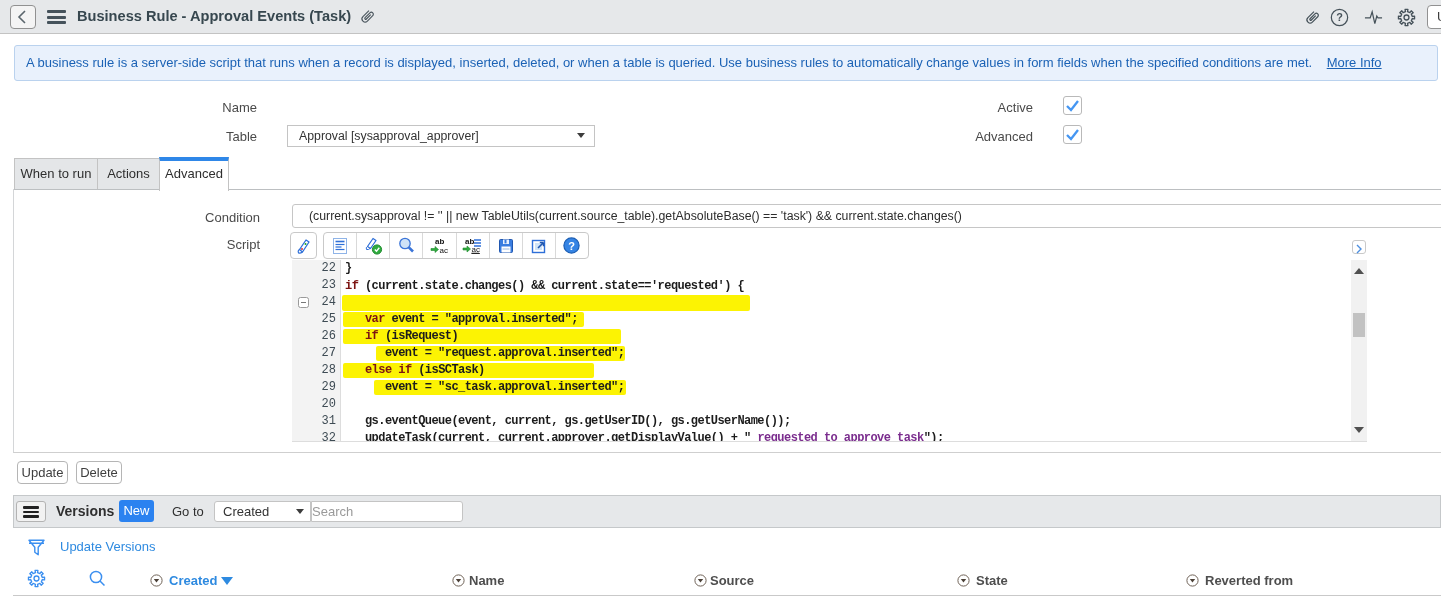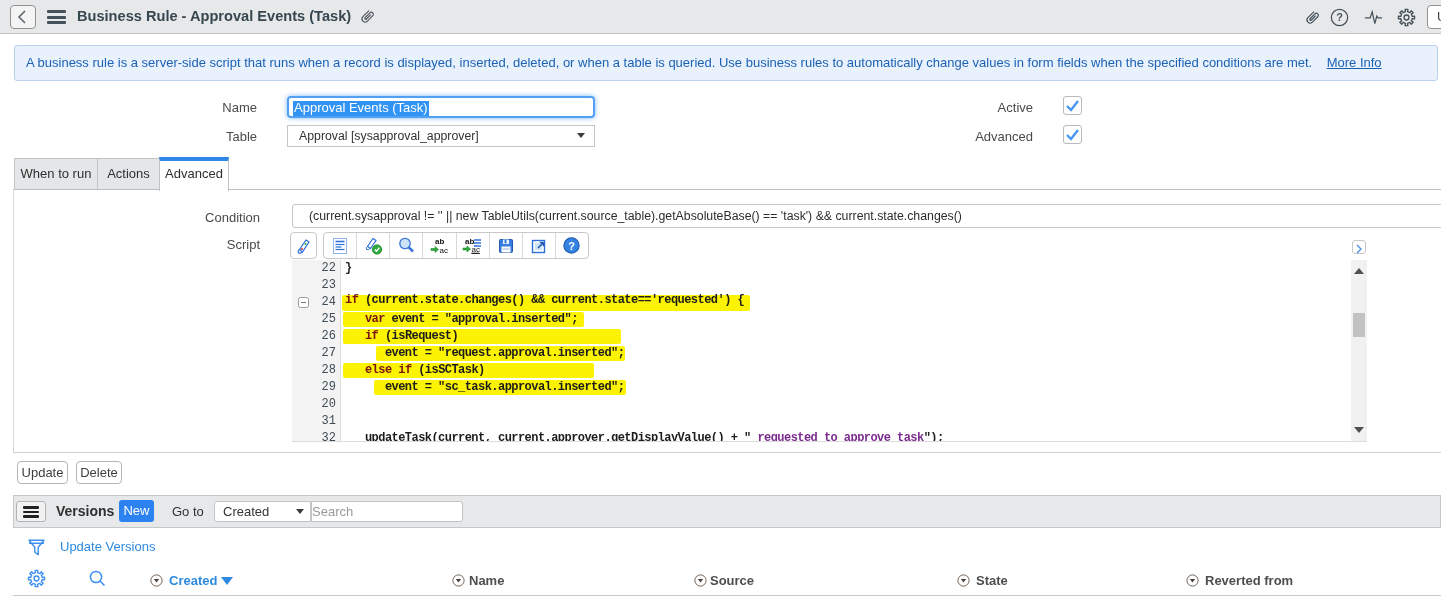--- a/index.html
+++ b/index.html
@@ -99,21 +99,20 @@
   <svg class="topicon" style="left:1397px;" width="19" height="19" viewBox="0 0 20 20">
       <path d="M18.47 8.49 L18.47 11.51 L16.10 11.09 L15.09 13.55 L17.06 14.92 L14.92 17.06 L13.55 15.09 L11.09 16.10 L11.51 18.47 L8.49 18.47 L8.91 16.10 L6.45 15.09 L5.08 17.06 L2.94 14.92 L4.91 13.55 L3.90 11.09 L1.53 11.51 L1.53 8.49 L3.90 8.91 L4.91 6.45 L2.94 5.08 L5.08 2.94 L6.45 4.91 L8.91 3.90 L8.49 1.53 L11.51 1.53 L11.09 3.90 L13.55 4.91 L14.92 2.94 L17.06 5.08 L15.09 6.45 L16.10 8.91 Z" fill="none" stroke="#46525a" stroke-width="1.4" stroke-linejoin="round"></path>
       <circle cx="10" cy="10" r="2.6" fill="none" stroke="#46525a" stroke-width="1.4"></circle>
     </svg>
   <div class="upbtn">Update</div>
 
   <div class="info">A business rule is a server-side script that runs when a record is displayed, inserted, deleted, or when a table is queried. Use business rules to automatically change values in form fields when the specified conditions are met.&nbsp;&nbsp;&nbsp; <a>More Info</a></div>
 
   <div class="lbl" style="left:100px; top:100px; width:157px;">Name</div>
   <div class="lbl" style="left:100px; top:129px; width:157px;">Table</div>
-  <div class="nameinput"><span>Approval Events (Task)</span></div>
   <div class="select" style="left:287px; top:125px; width:308px; height:22px; line-height:20px; padding-left:11px; font-size:12.3px;">Approval [sysapproval_approver]<span class="arr"></span></div>
   <div class="lbl" style="left:900px; top:100px; width:133px;">Active</div>
   <div class="lbl" style="left:900px; top:129px; width:133px;">Advanced</div>
   <div class="cb" style="top:96px;"><svg width="17" height="17" viewBox="0 0 17 17">
         <polyline points="3,9 7,13 14,4" fill="none" stroke="#4596f2" stroke-width="2.3"></polyline>
       </svg></div>
   <div class="cb" style="top:125px;"><svg width="17" height="17" viewBox="0 0 17 17">
         <polyline points="3,9 7,13 14,4" fill="none" stroke="#4596f2" stroke-width="2.3"></polyline>
       </svg></div>
 
@@ -226,26 +225,27 @@
     </svg>
 
   <div class="hl" style="left:342px; top:294.5px; width:408px; height:16px;"></div>
   <div class="hl" style="left:343px; top:312px; width:241px; height:15px;"></div>
   <div class="hl" style="left:343px; top:329px; width:278px; height:15px;"></div>
   <div class="hl" style="left:376px; top:346px; width:249px; height:15px;"></div>
   <div class="hl" style="left:343px; top:363px; width:251px; height:15px;"></div>
   <div class="hl" style="left:374px; top:380px; width:252px; height:15px;"></div>
 
   <div class="cl" style="top:260px;">}</div>
-  <div class="cl" style="top:292px;text-align:center;"><span class="kw">if</span> (current.state.changes() &amp;&amp; current.state=='requested') {</div>
+  <div class="cl" style="top:278px;text-align:center;"><span class="kw">if</span> (current.state.changes() &amp;&amp; current.state=='requested') {</div>
   <div class="cl" style="top:311px;">   <span class="kw">var</span> event = "approval.inserted";</div>
   <div class="cl" style="top:328px;">   <span class="kw">if</span> (isRequest)</div>
   <div class="cl" style="top:345px;">      event = "request.approval.inserted";</div>
   <div class="cl" style="top:362px;">   <span class="kw">else</span> <span class="kw">if</span> (isSCTask)</div>
   <div class="cl" style="top:379px;">      event = "sc_task.approval.inserted";</div>
+  <div class="cl" style="top:413px;">   gs.eventQueue(event, current, gs.getUserID(), gs.getUserName());</div>
   <div class="cl" style="top:430px;">   updateTask(current, current.approver.getDisplayValue() + "<span class="str32"> requested to approve task</span>");</div>
   <div class="abs" style="left:292px; top:441px; width:1075px; height:10px; background:#fff; z-index:4;"></div>
   <div class="abs" style="left:292px; top:441px; width:1075px; height:1px; background:#ddd; z-index:5;"></div>
 
   <div class="sbar"></div>
   <div class="uarr" style="top:268px; border-bottom:6px solid #505050;"></div>
   <div class="uarr" style="top:427px; border-top:6px solid #505050;"></div>
   <div class="sthumb"></div>
 
   <div class="btn" style="left:17px; width:51px;">Update</div>

